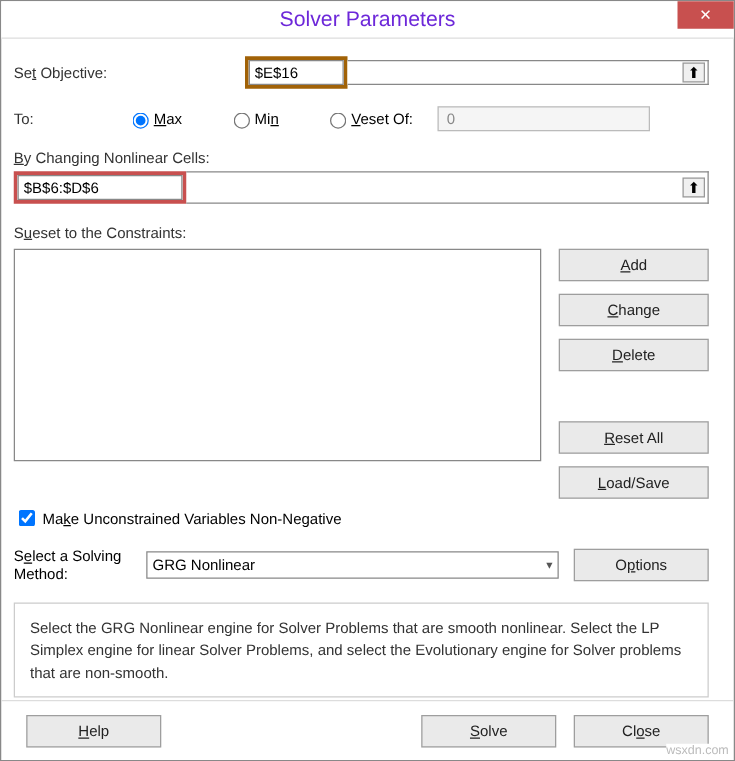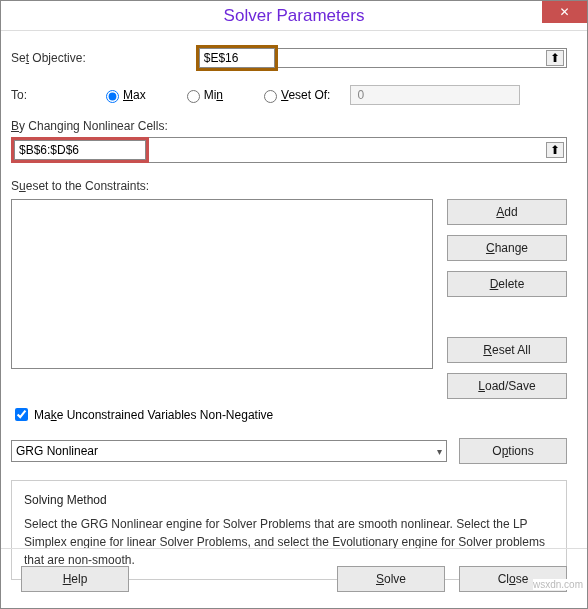--- a/index.html
+++ b/index.html
@@ -29,24 +29,24 @@
 .btn-col { width: 120px; display: flex; flex-direction: column; gap: 10px; }
 .btn { height: 26px; border: 1px solid #9e9e9e; background: #eaeaea; cursor: pointer; display: flex; align-items: center; justify-content: center; color: #222; }
 .gap-tall { height: 20px; }
 .checkbox-row { display: flex; align-items: center; margin-top: 6px; margin-bottom: 14px; }
 .checkbox-row input { margin-right: 6px; }
 .method-row { display: flex; align-items: center; gap: 12px; margin-bottom: 16px; }
 .method-select { flex: 1; height: 22px; border: 1px solid #888; background: #fff; padding: 2px 4px; display: flex; align-items: center; justify-content: space-between; }
 .method-arrow { font-size: 10px; color: #555; }
 .info-box { border: 1px solid #ccc; padding: 10px 12px; color: #333; line-height: 1.5; font-size: 11.5px; }
 .info-box .info-title { font-weight: normal; margin-bottom: 6px; color: #222; font-size: 12px; }
-.bottom-bar { position: absolute; left: 0; right: 0; bottom: 0; height: 60px; border-top: 1px solid #ddd; display: flex; align-items: center; padding: 0 20px; justify-content: space-between; }
+.bottom-bar { position: absolute; left: 0; right: 0; bottom: 0; height: 48px; border-top: 1px solid #ddd; display: flex; align-items: center; padding: 0 20px; justify-content: space-between; }
 .bottom-right { display: flex; gap: 14px; padding-left: 37px; }
 .bottom-bar .btn { width: 108px; height: 26px; }
-.watermark { position: absolute; right: 4px; bottom: 18px; font-size: 10px; color: #bbb; background: #fff; }
+.watermark { position: absolute; right: 4px; bottom: 2px; font-size: 10px; color: #bbb; background: #fff; }
 .to-label { width: 50px; }
 .obj-row { display:flex; align-items:center; }
 </style>
 </head>
 <body>
 
 <div class="window">
   <div class="titlebar">
     <span class="title">Solver Parameters</span>
     <div class="close-btn">
@@ -123,31 +123,34 @@
         </div>
       </div>
     </div>
 
     <label class="checkbox-row">
       <input type="checkbox" checked="" style="">
       <span><span>Ma</span><span class="u">k</span><span>e Unconstrained Variables Non-Negative</span></span>
     </label>
 
     <div class="method-row">
+      <div style="width:94px;">
+        <span><span>S</span><span class="u">e</span><span>lect a Solving</span></span><br>
+        <span>Method:</span>
+      </div>
       <div class="method-select">
         <span>GRG Nonlinear</span>
         <span class="method-arrow">▾</span>
       </div>
       <div class="btn" style="width:108px;">
           <span><span>O</span><span class="u">p</span><span>tions</span></span>
         </div>
     </div>
 
     <div class="info-box">
-      <div class="info-title">Solving Method</div>
       <div>Select the GRG Nonlinear engine for Solver Problems that are smooth nonlinear. Select the LP Simplex engine for linear Solver Problems, and select the Evolutionary engine for Solver problems that are non-smooth.</div>
     </div>
 
   </div>
 
   <div class="bottom-bar">
     <div class="btn">
         <span><span class="u">H</span><span>elp</span></span>
       </div>
     <div class="bottom-right">

